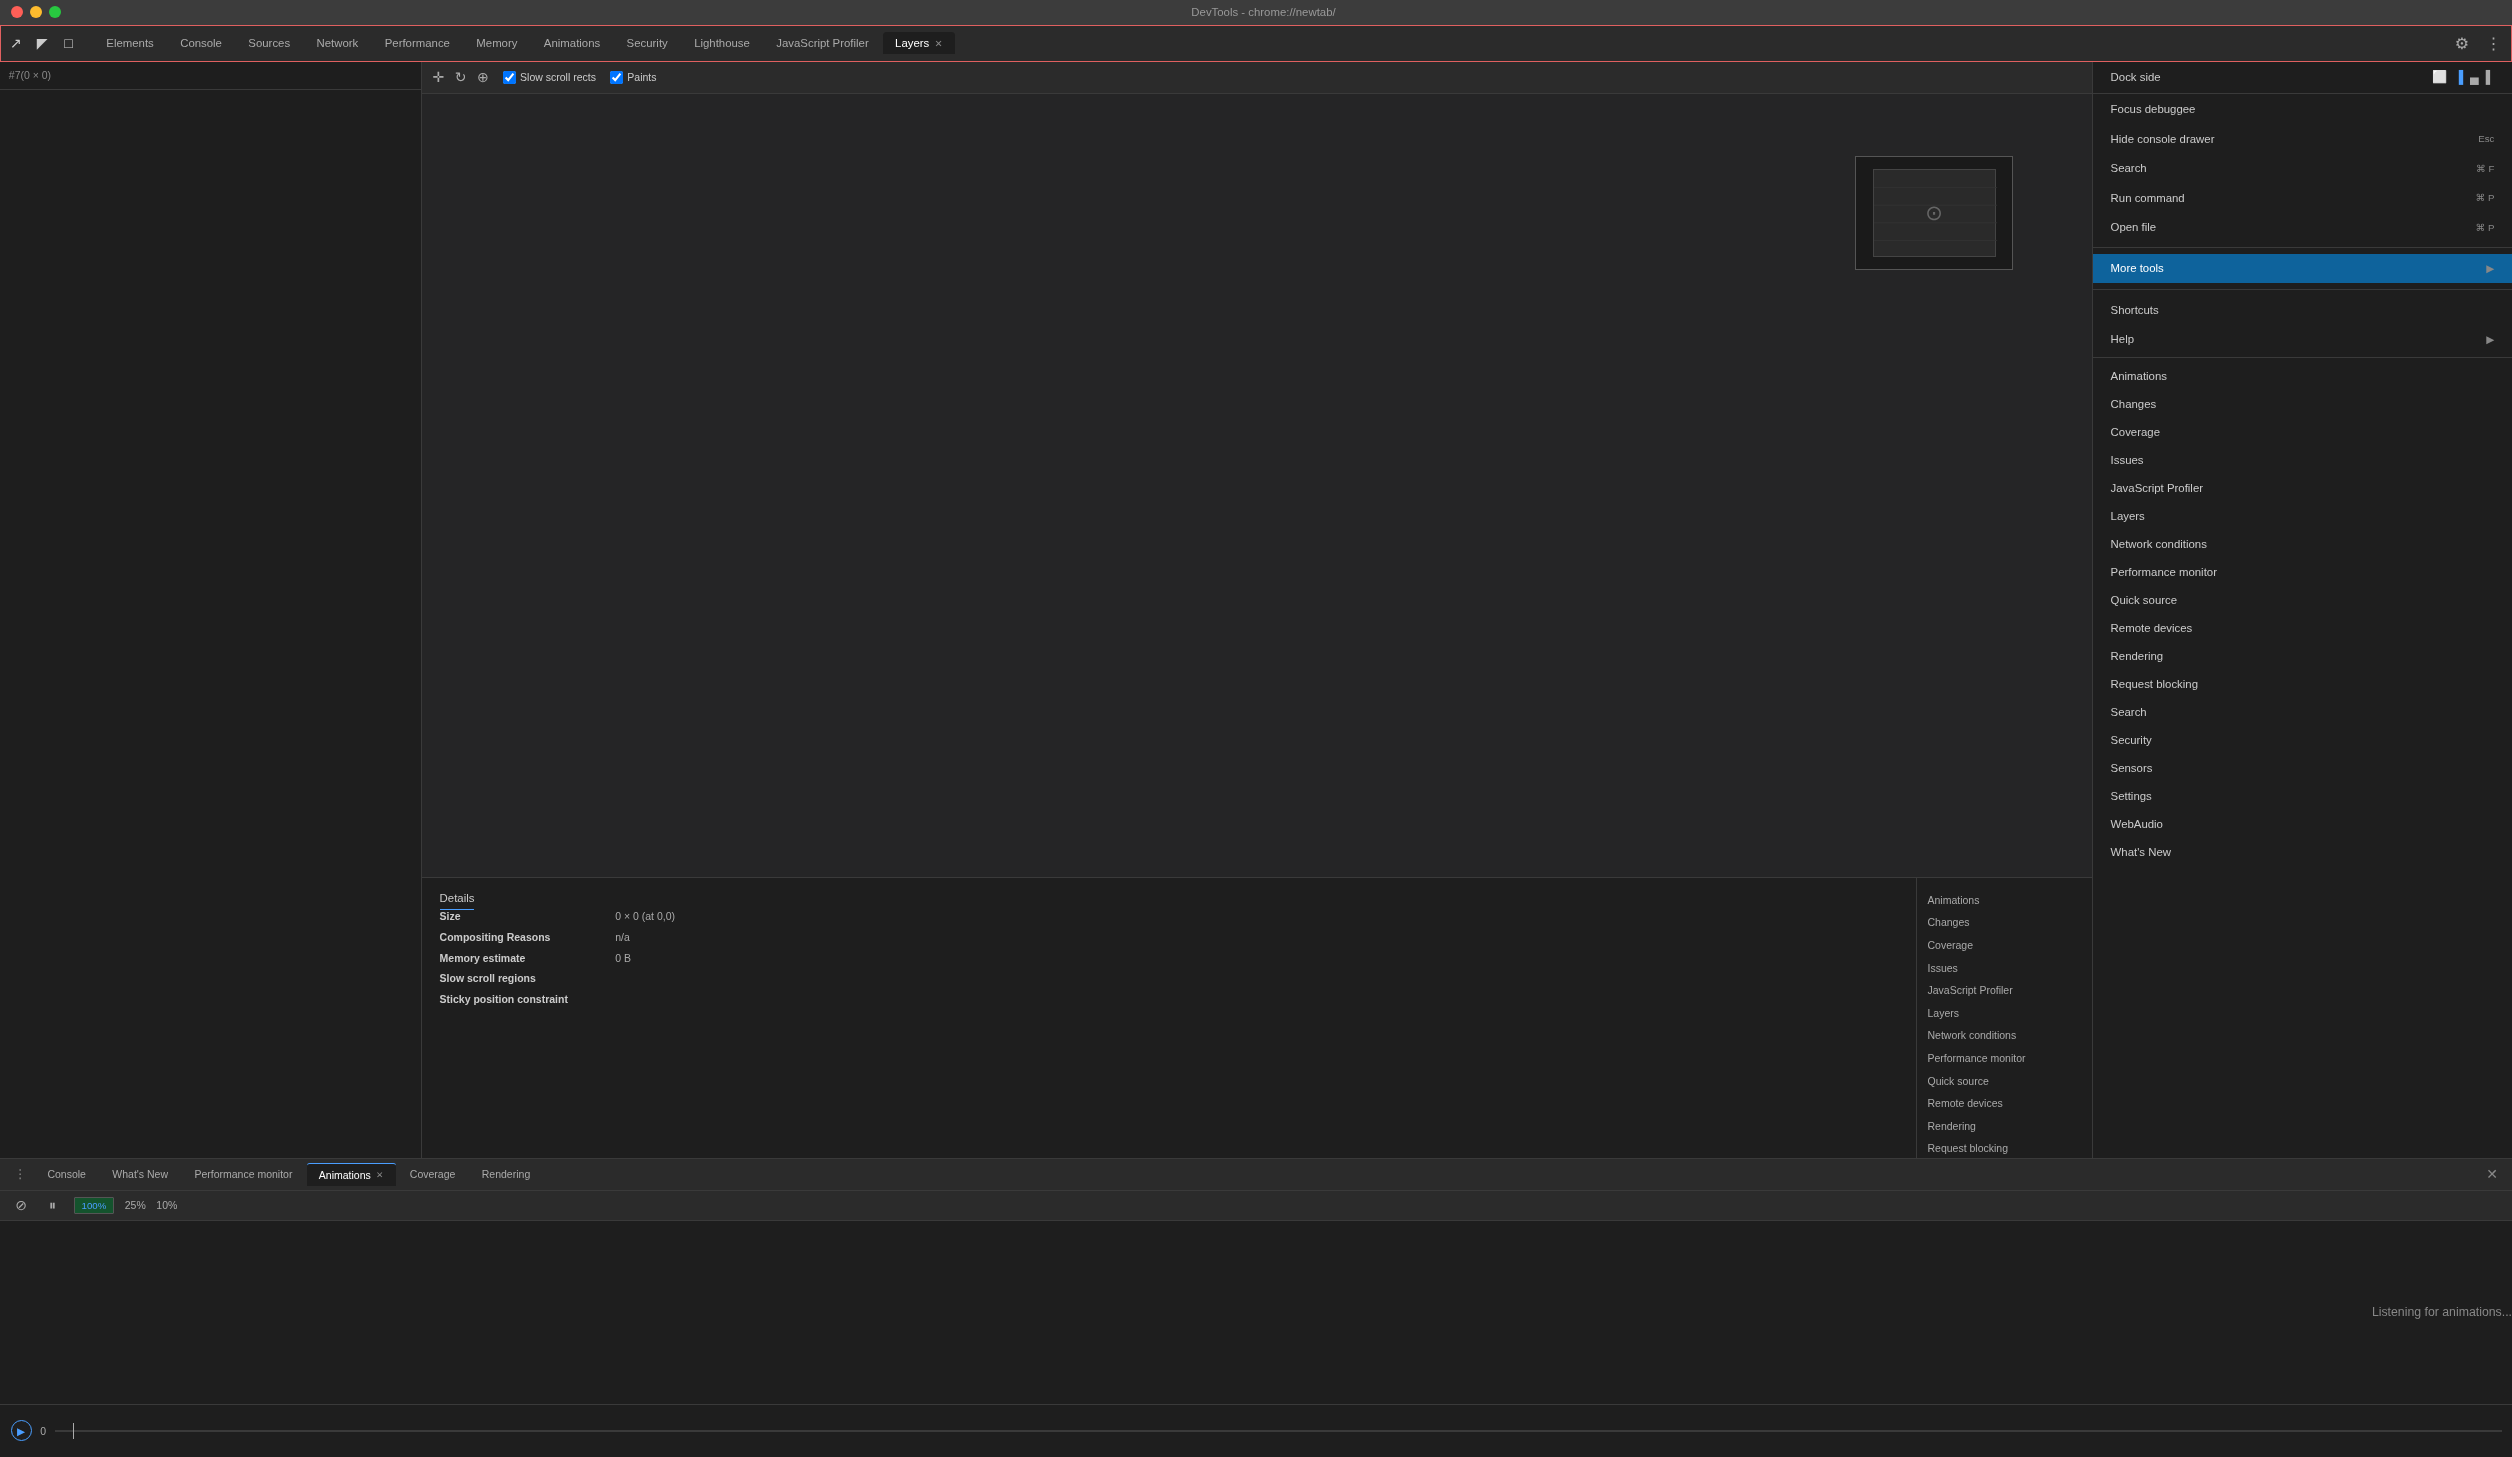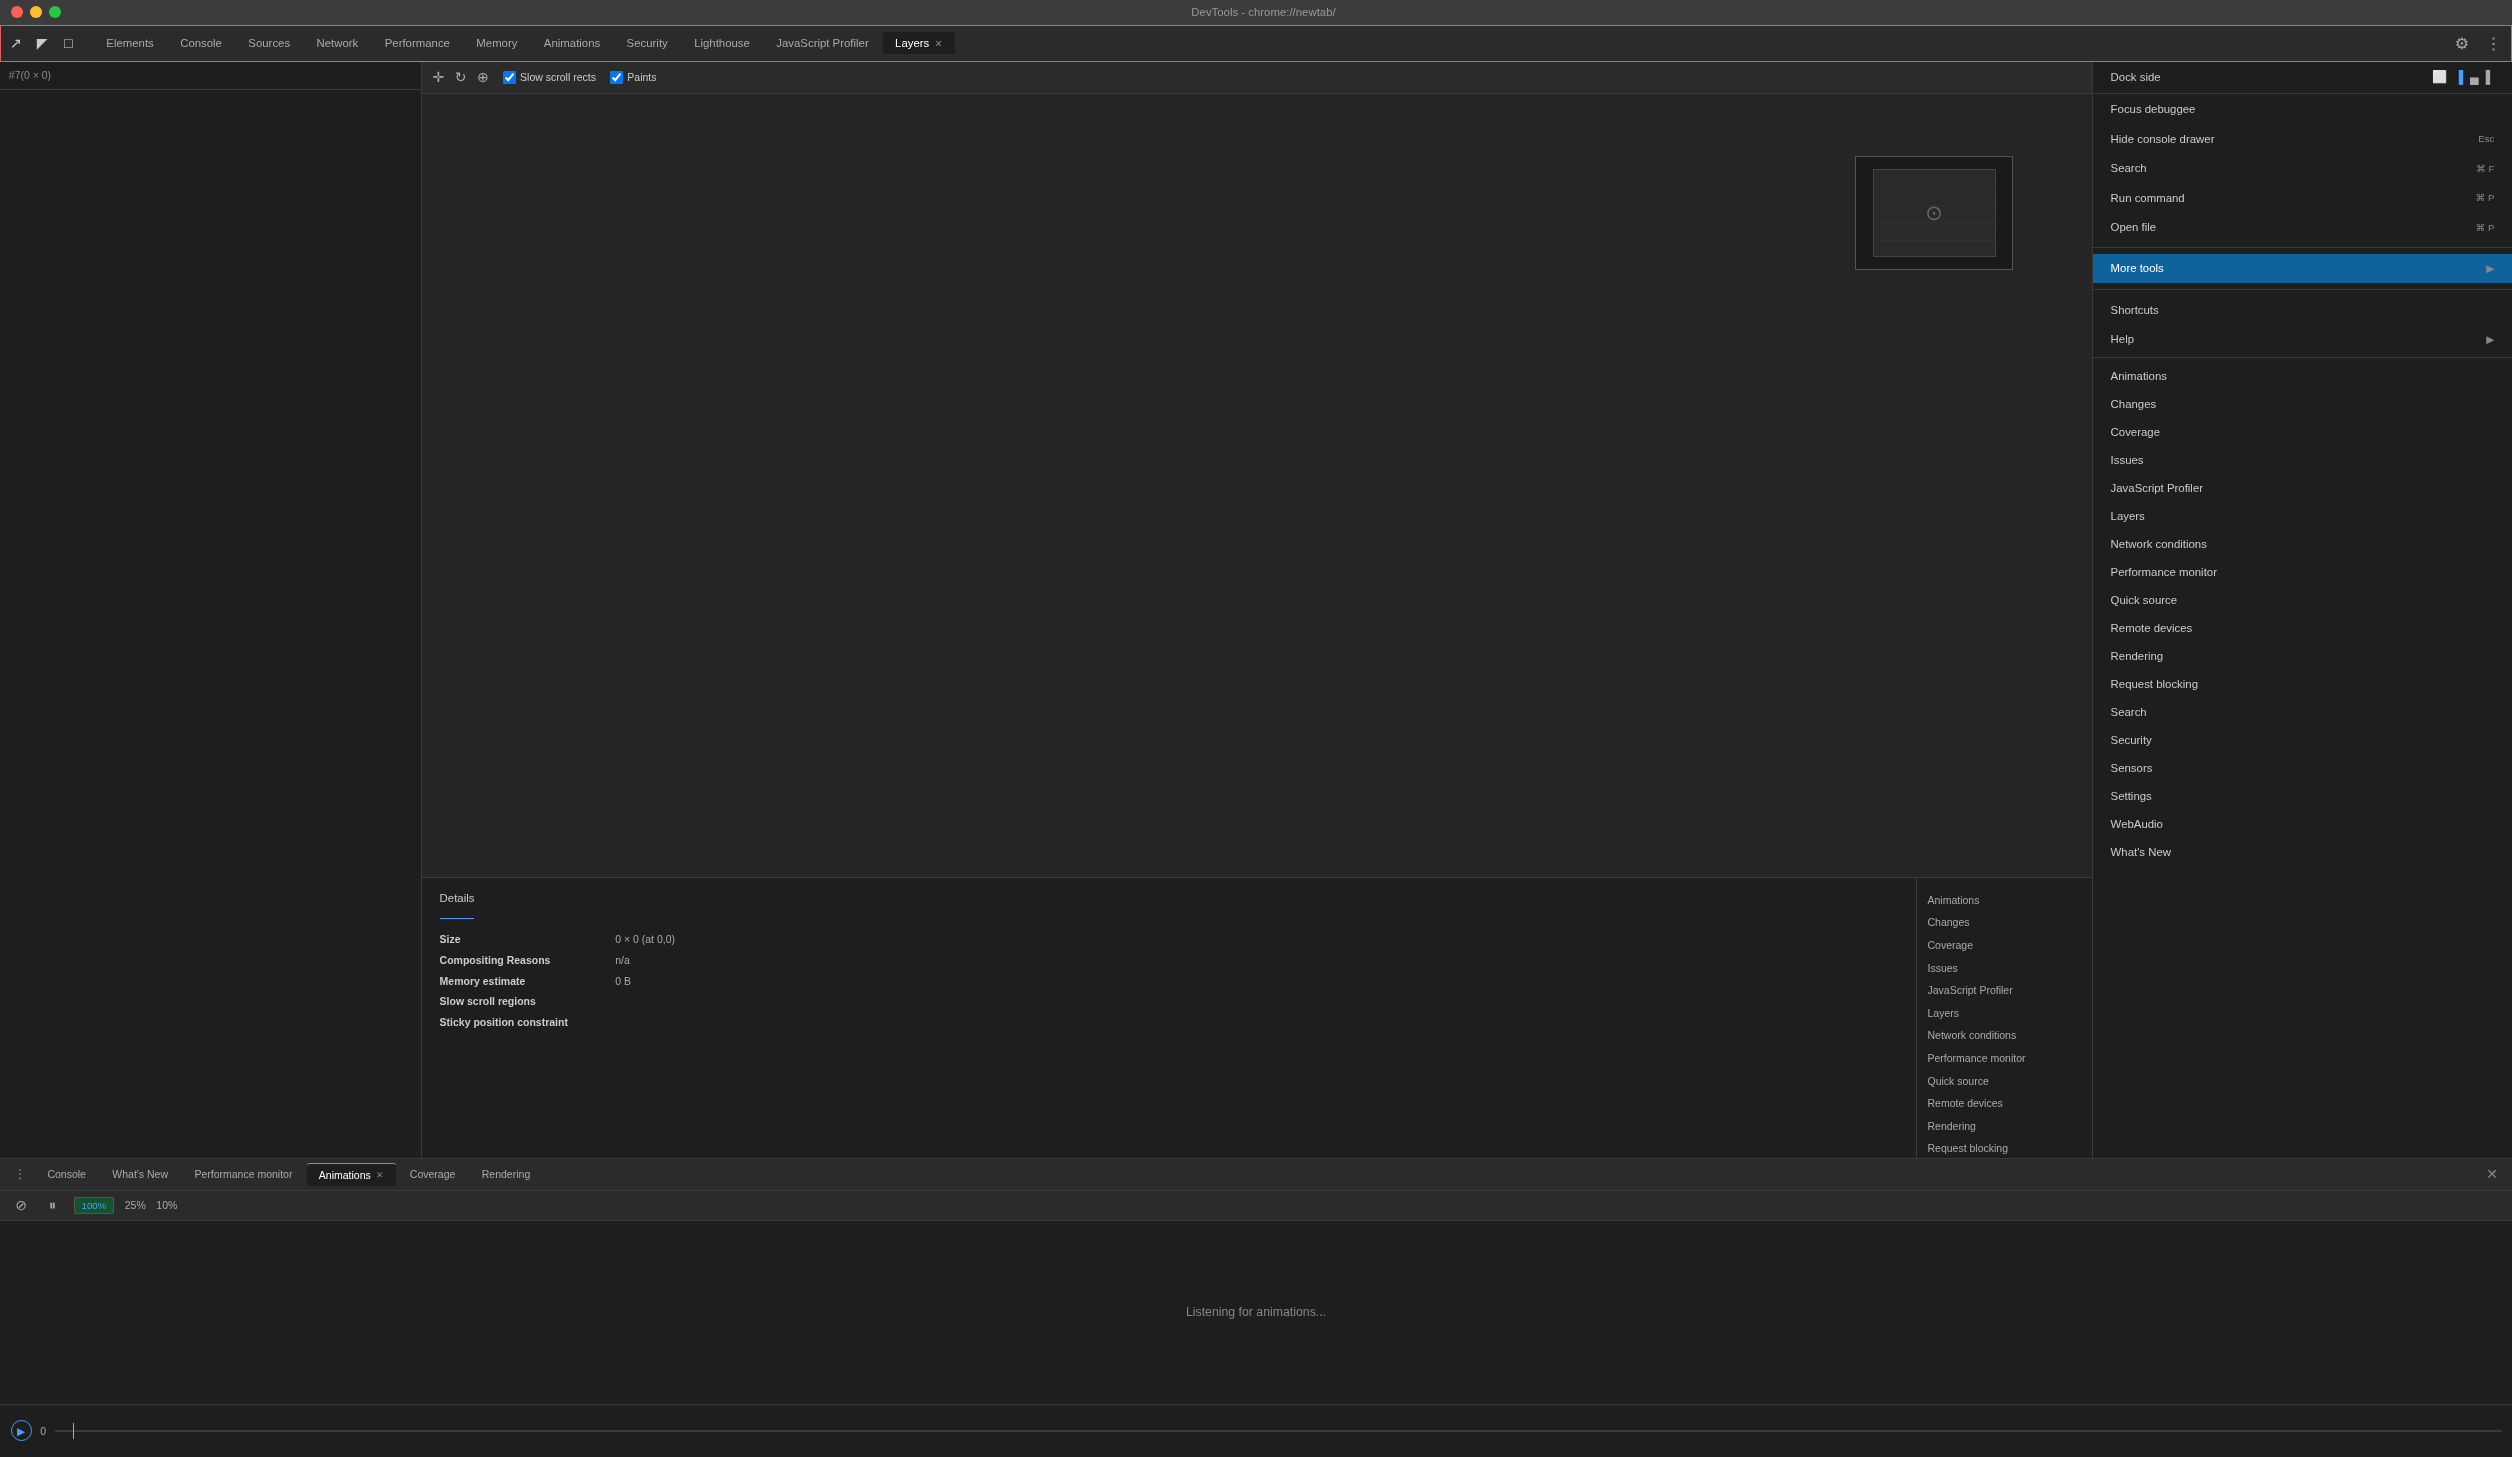--- a/index.html
+++ b/index.html
@@ -235,23 +235,22 @@
       border-top: 0.9px solid #3a3a3a;
       flex-shrink: 0;
     }
     .details-panel {
       flex: 1;
       padding: 14px 17.6px;
     }
     .details-tab {
       font-size: 11.4px;
       color: #ccc;
-      margin-bottom: 14px;
       border-bottom: 1.8px solid #4a9eff;
-      padding-bottom: 14px;
+      padding-bottom: 5px;
       display: inline-block;
     }
     .detail-row {
       display: flex;
       gap: 17.6px;
       margin-bottom: 8.8px;
     }
     .detail-label {
       color: #ccc;
       font-weight: 600;
@@ -395,21 +394,21 @@
       border-radius: 1px;
     }
     .speed-text {
       color: #aaa;
       font-size: 10.5px;
     }
     .animations-view {
       flex: 1;
       display: flex;
       align-items: center;
-      justify-content: center;
+      justify-content: flex-end;
     }
     .listening-text {
       color: #888;
       font-size: 12.3px;
     }
     .animations-timeline {
       height: 53px;
       border-top: 0.9px solid #3a3a3a;
       padding: 7px 10.5px;
       display: flex;

